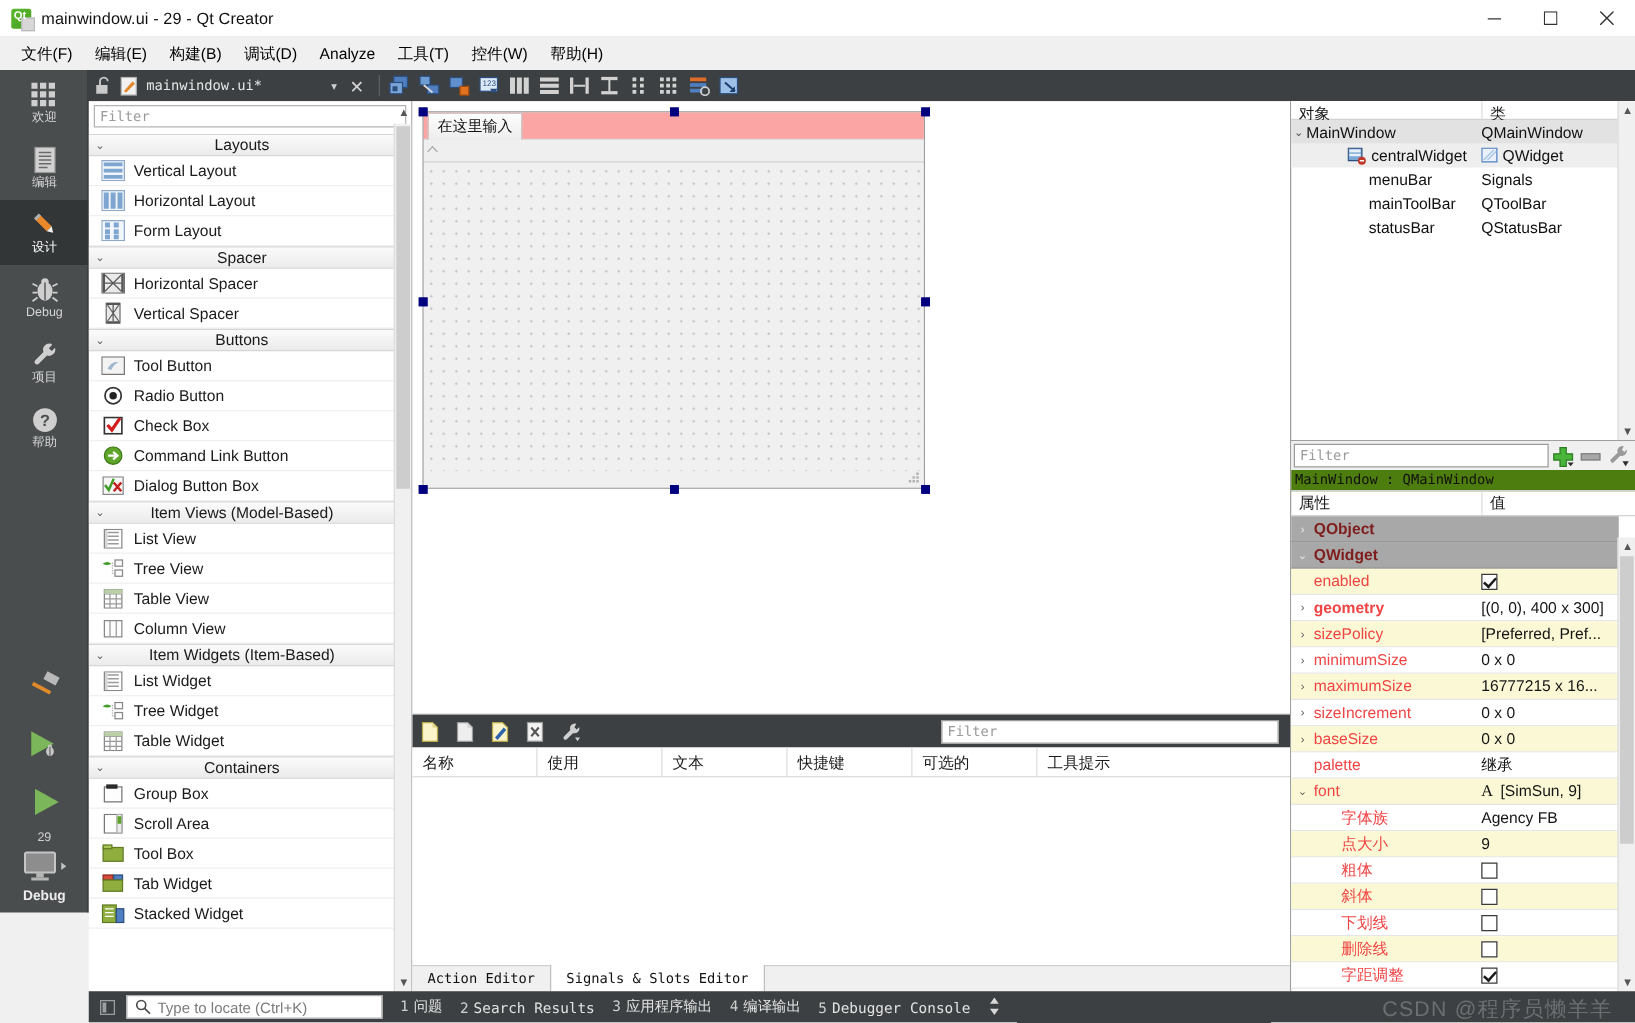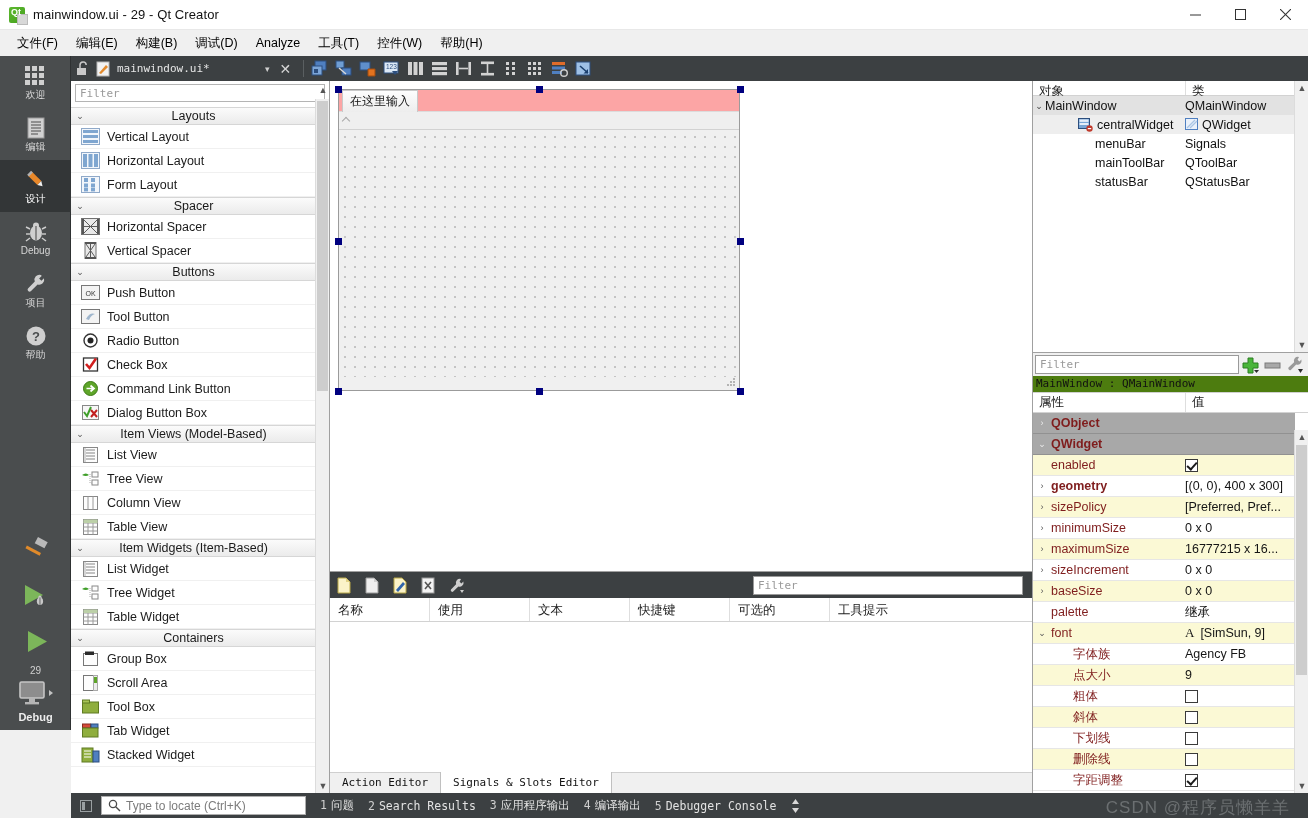--- a/index.html
+++ b/index.html
@@ -183,21 +183,21 @@
   }
   .pe-head{ height:20px; display:flex; border-bottom:1px solid #d2d2d2;}
   .pe-th{ font-size:12.5px; color:#1b1b1b; padding-left:6px; padding-top:1px; }
   .pe-rows{ position:relative; width:262px; }
   .pe-row{ height:21px; display:flex; align-items:center; border-bottom:1px solid #e6e6e6; position:relative;}
   .pe-row.group{ background:#a8a8a8; border-bottom:1px solid #919191;}
   .pe-row.yellow{ background:#fbf9d5; }
   .pe-row.white{ background:#ffffff; }
   .pe-arrow{ width:18px; text-align:center; font-size:9px; color:#555;}
   .pe-row.group .pe-arrow{ color:#ececec; }
-  .pe-label{ font-size:12.5px; color:#7f1d1d; }
+  .pe-label{ font-size:12.5px; color:#ef4444; }
   .pe-row.group .pe-label{ color:#7f1d1d; font-weight:bold;}
   .pe-label.bold{ font-weight:bold; }
   .pe-val{ position:absolute; left:152px; font-size:12.5px; color:#151515; display:flex; align-items:center;}
   .cb{ width:13px;height:13px;border:1px solid #3a3a3a;background:#fff; display:inline-block; position:relative;}
   .cb.checked:after{content:""; position:absolute; left:3px; top:0px; width:4px;height:8px;
      border:solid #1b1b1b; border-width:0 2px 2px 0; transform:rotate(42deg);}
   .pe-scroll{ position:absolute; right:0; top:77px; width:14px; bottom:0; background:#f0f0f0; border-left:1px solid #dcdcdc;}
   .pe-scroll .thumb{ position:absolute; top:15px; left:1px; width:11px; height:230px; background:#cdcdcd; }
 
   
@@ -590,29 +590,20 @@
         </div>
 
         <div class="wb-cat">
           <span class="arrow">⌄</span>
           <span class="ctext">Buttons</span>
         </div>
         <div class="wb-item">
           <span class="wb-ico">
             <svg width="19" height="15">
                 <rect x="0.5" y="0.5" width="18" height="14" fill="#f3f3f3" stroke="#777"></rect>
-            <text x="9.5" y="10.5" font-size="7" text-anchor="middle" fill="#333" font-family="Liberation Sans, sans-serif">OK</text>
-              </svg>
-          </span>
-          <span class="wb-lbl">Push Button</span>
-        </div>
-        <div class="wb-item">
-          <span class="wb-ico">
-            <svg width="19" height="15">
-                <rect x="0.5" y="0.5" width="18" height="14" fill="#f3f3f3" stroke="#777"></rect>
             <path d="M5 10 Q9 3 14 5 Q10 6 8 11 Z" fill="#9fb6cd"></path>
               </svg>
           </span>
           <span class="wb-lbl">Tool Button</span>
         </div>
         <div class="wb-item">
           <span class="wb-ico">
             <svg width="19" height="15">
                 <circle cx="9.5" cy="7.5" r="6.5" fill="#fff" stroke="#333" stroke-width="1.4"></circle>
             <circle cx="9.5" cy="7.5" r="3" fill="#222"></circle>
@@ -671,48 +662,48 @@
         <div class="wb-item">
           <span class="wb-ico">
             <svg width="19" height="16">
               <rect x="11" y="1" width="6" height="5" fill="#fdfdfd" stroke="#888"></rect>
               <rect x="11" y="9" width="6" height="5" fill="#fdfdfd" stroke="#888"></rect>
               <path d="M9 3 V12 H11" stroke="#aaa" stroke-width="1" fill="none" stroke-dasharray="1,1"></path>
               <path d="M1 4 Q5 1 8 4 Q5 6 1 4" fill="#3f9e29"></path>
             </svg>
           </span>
           <span class="wb-lbl">Tree View</span>
-        </div>
-        <div class="wb-item">
-          <span class="wb-ico">
-            <svg width="19" height="16">
-                <rect x="2.5" y="1.5" width="14" height="13" fill="#fdfdfd" stroke="#888"></rect>
-            <g stroke="#9a9a9a" stroke-width="1">
-                  <line x1="7" y1="1.5" x2="7" y2="14.5"></line>
-                  <line x1="12" y1="1.5" x2="12" y2="14.5"></line>
-                </g>
-              </svg>
-          </span>
-          <span class="wb-lbl">Column View</span>
         </div>
         <div class="wb-item">
           <span class="wb-ico">
             <svg width="19" height="16">
                 <rect x="2.5" y="0.5" width="14" height="15" fill="#fdfdfd" stroke="#888"></rect>
             <g stroke="#9a9a9a" stroke-width="1">
                   <line x1="2.5" y1="4" x2="16.5" y2="4"></line>
                   <line x1="2.5" y1="8" x2="16.5" y2="8"></line>
             <line x1="2.5" y1="12" x2="16.5" y2="12"></line>
                   <line x1="7" y1="0.5" x2="7" y2="15.5"></line>
                   <line x1="12" y1="0.5" x2="12" y2="15.5"></line>
                 </g>
             <rect x="2.5" y="0.5" width="14" height="3.5" fill="#bcd0a8"></rect>
               </svg>
           </span>
           <span class="wb-lbl">Table View</span>
+        </div>
+        <div class="wb-item">
+          <span class="wb-ico">
+            <svg width="19" height="16">
+                <rect x="2.5" y="1.5" width="14" height="13" fill="#fdfdfd" stroke="#888"></rect>
+            <g stroke="#9a9a9a" stroke-width="1">
+                  <line x1="7" y1="1.5" x2="7" y2="14.5"></line>
+                  <line x1="12" y1="1.5" x2="12" y2="14.5"></line>
+                </g>
+              </svg>
+          </span>
+          <span class="wb-lbl">Column View</span>
         </div>
 
         <div class="wb-cat">
           <span class="arrow">⌄</span>
           <span class="ctext">Item Widgets (Item-Based)</span>
         </div>
         <div class="wb-item">
           <span class="wb-ico">
             <svg width="19" height="16">
                 <rect x="2.5" y="0.5" width="14" height="15" fill="#fdfdfd" stroke="#888"></rect>

